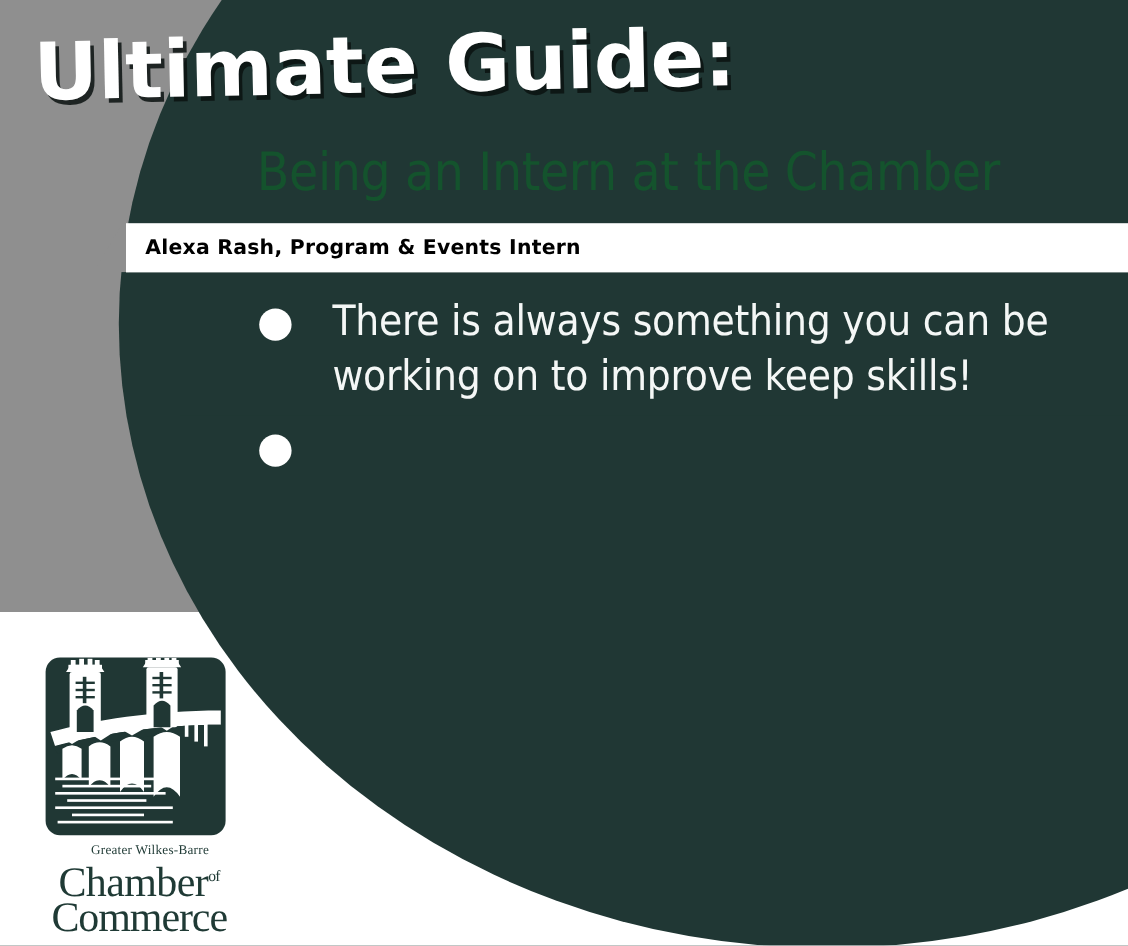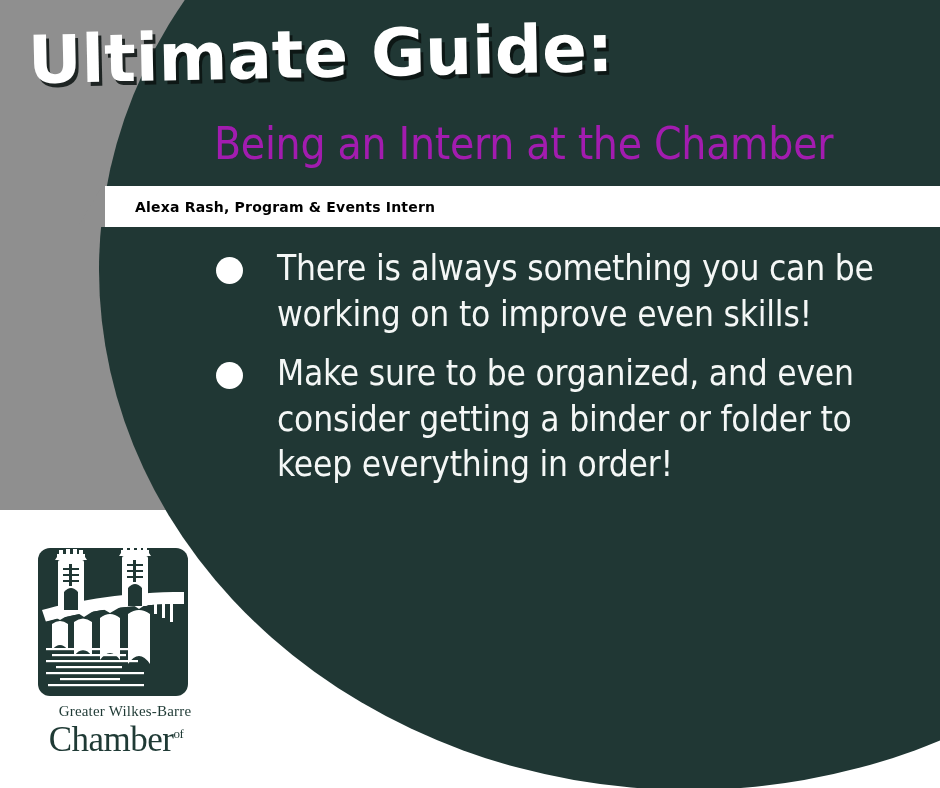--- a/index.html
+++ b/index.html
@@ -58,25 +58,25 @@
   .byline-band {
     position:absolute;
     left:105px; top:186px;
     width:835px; height:41px;
     background:#ffffff;
     z-index:5;
     display:flex;
     align-items:center;
   }
   .byline-text {
-    padding-left:30px;
+    padding-left:16px;
     color:#000000;
     font-family:"DejaVu Sans", sans-serif;
     font-weight:700;
-    font-size:14px;
+    font-size:17px;
     letter-spacing:0.2px;
     white-space:nowrap;
   }
 
   
   .band-wedge {
     position:absolute;
     left:78px; top:186px;
     width:30px; height:41px;
     background:#8f8f8f;
@@ -96,21 +96,21 @@
     line-height:1.0;
     white-space:nowrap;
     text-shadow: 3px 4px 0 rgba(10,18,17,0.85);
     transform: rotate(-1.2deg);
   }
 
   .title-sub {
     position:absolute;
     left:214px; top:122px;
     z-index:10;
-    color:#a21caf;
+    color:#14532d;
     font-family:"DejaVu Sans Condensed","DejaVu Sans", sans-serif;
     font-weight:300;
     font-size:44px;
     line-height:1.0;
     white-space:nowrap;
     letter-spacing:-0.3px;
   }
 
   
   .bullets {
@@ -161,21 +161,21 @@
     overflow:hidden;
   }
   .logo-caption {
     margin-top:8px;
     text-align:center;
     color:#1f3a35;
     font-family:"Liberation Serif", serif;
     line-height:1;
   }
   .lc-top {
-    font-size:15px;
+    font-size:11px;
     letter-spacing:0.2px;
     display:block;
     margin-left:18px;
   }
   .lc-chamber {
     display:block;
     font-size:35px;
     letter-spacing:-0.5px;
     margin-top:3px;
   }
@@ -206,27 +206,26 @@
 
   <div class="band-wedge"></div>
   <div class="byline-band">
     <span class="byline-text">Alexa Rash, Program &amp; Events Intern</span>
   </div>
 
   <div class="bullets">
 
     <div class="bullet-row b1">
       <span class="bullet-dot"></span>
-      <span class="bullet-text">There is always something you can be working on to improve even skills!</span>
+      <span class="bullet-text">There is always something you can be working on to improve keep skills!</span>
     </div>
 
 
     <div class="bullet-row b3">
       <span class="bullet-dot"></span>
-      <span class="bullet-text">Make sure to be organized, and even consider getting a binder or folder to keep everything in order!</span>
     </div>
 
   </div>
 
   <div class="logo">
     <div class="logo-mark">
       <svg width="150" height="148" viewBox="0 0 150 148" xmlns="http://www.w3.org/2000/svg">
 
         <g fill="#ffffff">
           <rect x="8" y="100" width="86" height="2.2"></rect>
@@ -293,16 +292,17 @@
           <rect x="116" y="50" width="3" height="16"></rect>
           <rect x="124" y="52" width="3" height="18"></rect>
           <rect x="132" y="54" width="3" height="20"></rect>
         </g>
       </svg>
     </div>
 
     <div class="logo-caption">
       <span class="lc-top">Greater Wilkes-Barre</span>
       <span class="lc-chamber"><span>Chamber</span><span class="lc-of">of</span></span>
+      <span class="lc-commerce">Commerce</span>
     </div>
   </div>
 
 </div>
 
 </body></html>

